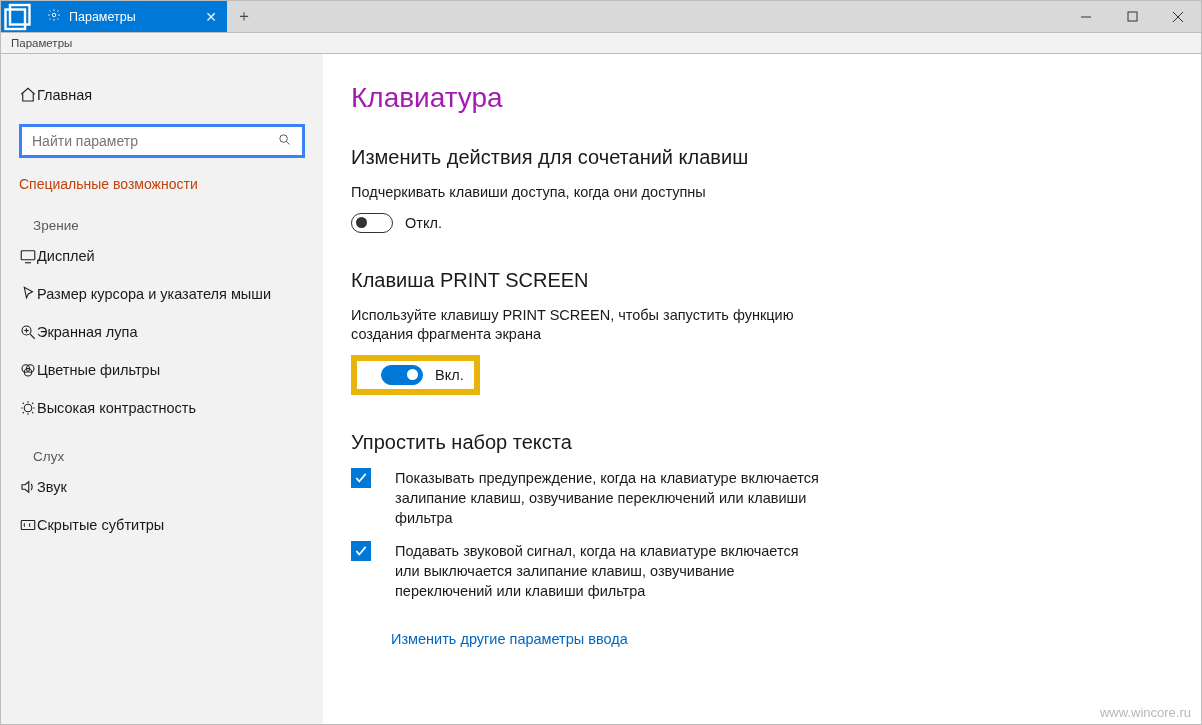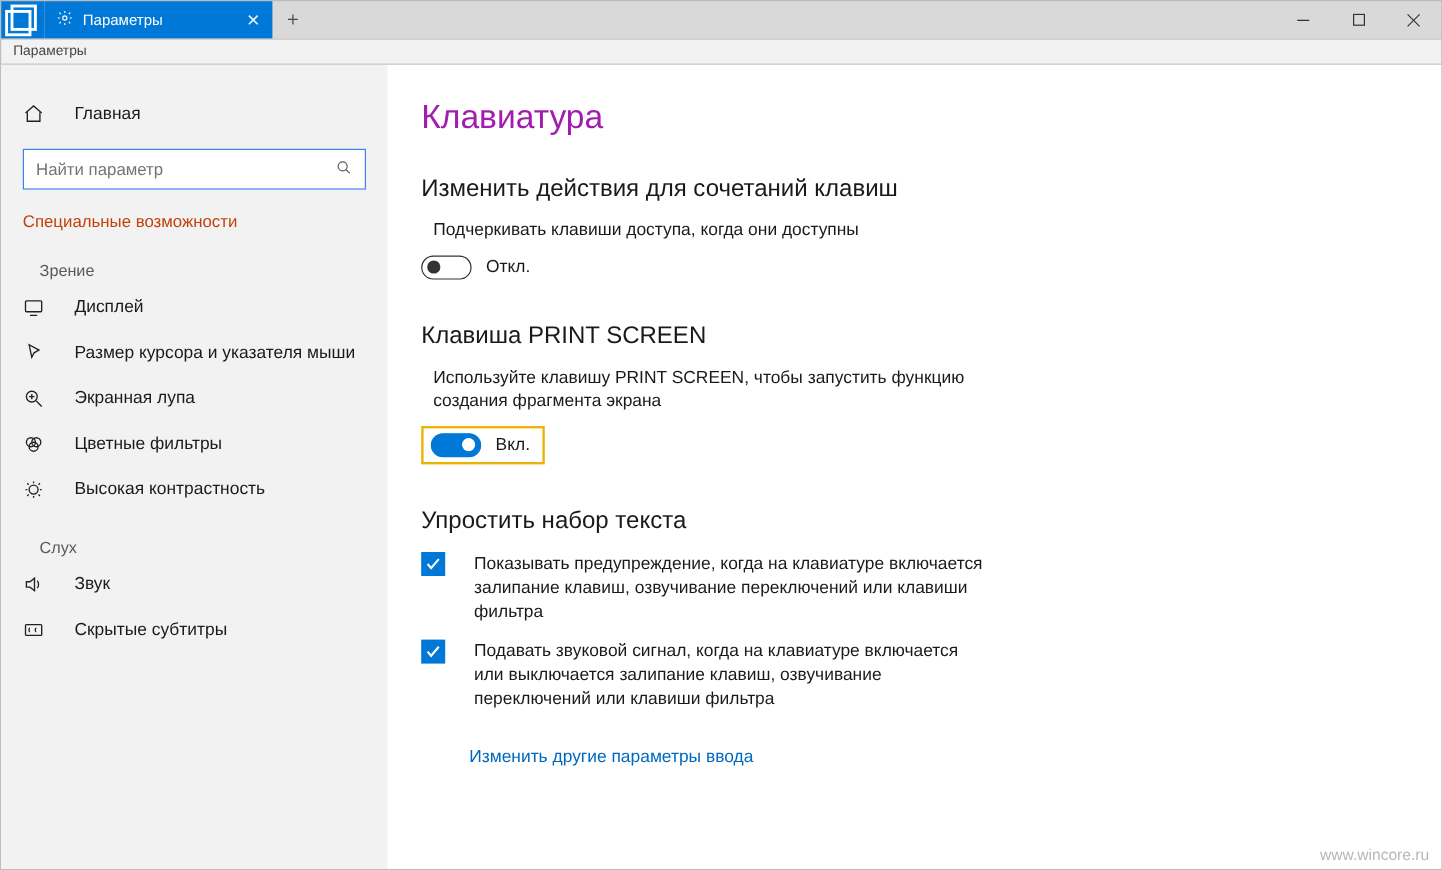--- a/index.html
+++ b/index.html
@@ -85,32 +85,32 @@
     flex: 1;
     background: #fff;
     padding: 28px 0 0 28px;
     position: relative;
   }
 
   
   .side-row {
     display: flex;
     align-items: center;
-    gap: 25px;
+    gap: 0;
     padding: 10px 18px 10px 18px;
     font-size: 14.5px;
     color: #1a1a1a;
   }
   .side-row .ico { width: 18px; display: flex; align-items: center; justify-content: center; color: #222; }
   .side-row svg { width: 18px; height: 18px; }
 
   .search {
     margin: 10px 18px 18px 18px;
     height: 34px;
-    border: 1px solid #3b82f6;
+    border: 3px solid #3b82f6;
     background: #fff;
     display: flex;
     align-items: center;
     padding: 0 10px;
     font-size: 14px;
     color: #666;
     justify-content: flex-end;
   }
   .search input {
     border: none;
@@ -146,21 +146,20 @@
     font-weight: 400;
     color: #1a1a1a;
     margin-bottom: 14px;
   }
   .desc {
     font-size: 14.5px;
     color: #1a1a1a;
     max-width: 460px;
     line-height: 1.35;
     margin-bottom: 10px;
-    margin-left: 10px;
   }
 
   .toggle {
     display: flex;
     align-items: center;
     gap: 12px;
     font-size: 14.5px;
     color: #1a1a1a;
     margin-bottom: 36px;
   }
@@ -184,22 +183,22 @@
   .switch.on {
     background: #0078d7;
     border-color: #0078d7;
   }
   .switch.on .knob {
     background: #fff;
     left: auto;
     right: 4px;
   }
   .toggle.focused {
-    border: 2px solid #eab308;
-    padding: 4px 10px 4px 6px;
+    border: 6px solid #eab308;
+    padding: 4px 10px 4px 24px;
     width: max-content;
   }
 
   .chk-row {
     display: flex;
     gap: 24px;
     font-size: 14.5px;
     color: #1a1a1a;
     max-width: 470px;
     line-height: 1.4;

